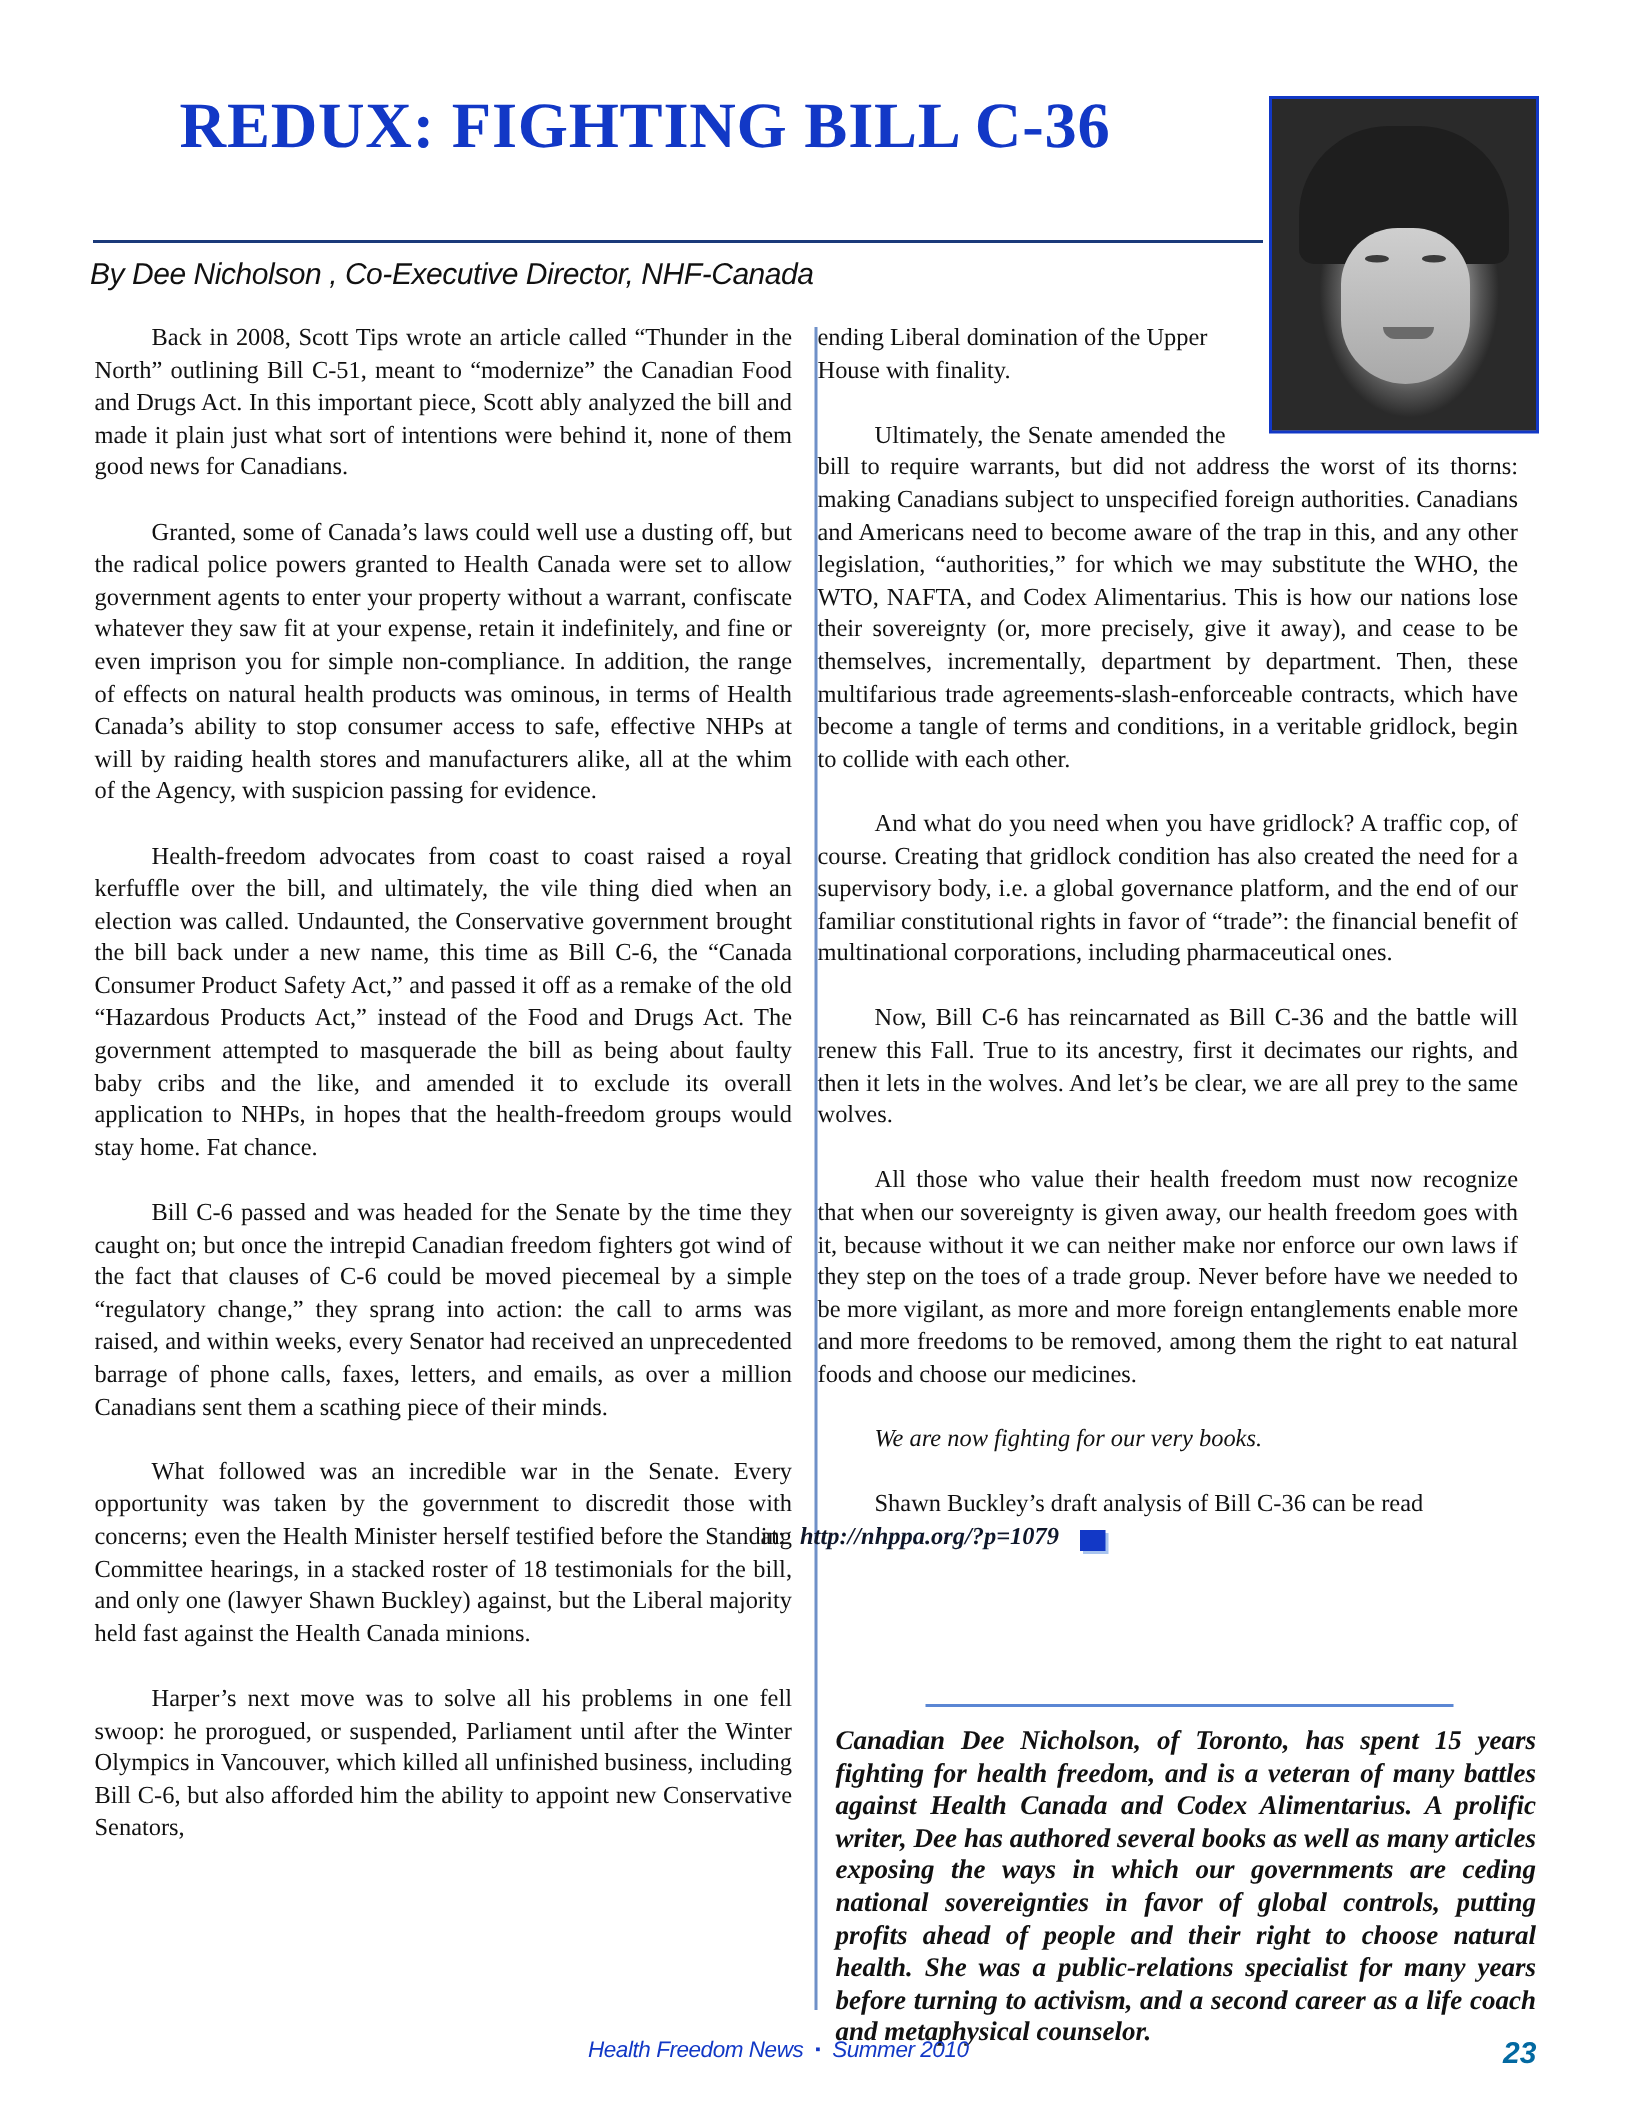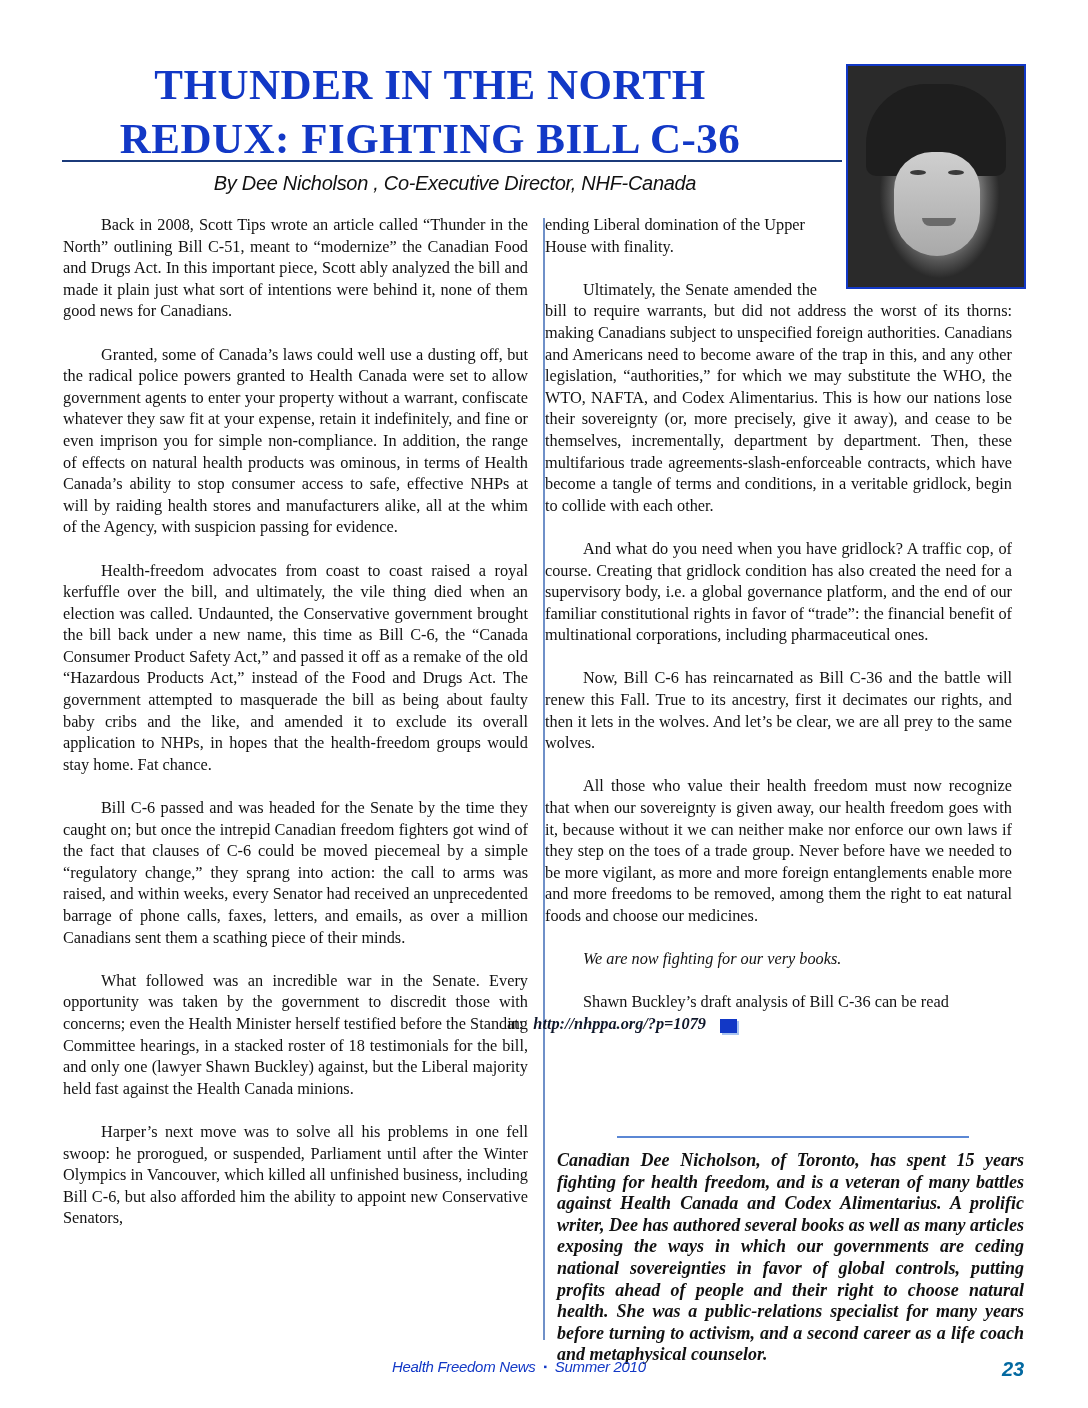--- a/index.html
+++ b/index.html
@@ -1,19 +1,19 @@
 <!DOCTYPE html>
 <html><head>
 <meta charset="utf-8">
 <style>
   html, body { margin: 0; padding: 0; background: #ffffff; }
   body { width: 1088px; height: 1408px; position: relative; overflow: hidden; font-family: "Liberation Serif", "DejaVu Serif", serif; color: #111; }
   .title { position: absolute; left: 100px; top: 58px; width: 660px; text-align: center; font-family: "Liberation Serif", serif; font-weight: bold; font-size: 43px; line-height: 54px; color: #1238c6; letter-spacing: 0.5px; }
   .hr-top { position: absolute; left: 62px; top: 160px; width: 780px; height: 2px; background: #1b3a7a; }
-  .byline { position: absolute; left: 60px; top: 172px; width: 790px; text-align: center; font-family: "Liberation Sans", "DejaVu Sans", sans-serif; font-style: italic; font-size: 20px; color: #111; letter-spacing: -0.3px; }
+  .byline { position: absolute; left: 60px; top: 172px; width: 790px; text-align: left; font-family: "Liberation Sans", "DejaVu Sans", sans-serif; font-style: italic; font-size: 20px; color: #111; letter-spacing: -0.3px; }
   .photo { position: absolute; left: 846px; top: 64px; width: 176px; height: 221px; border: 2px solid #1238c6; background: radial-gradient(ellipse 34% 38% at 52% 58%, #d8d8d8 0%, #b5b5b5 45%, #555 80%, #2a2a2a 100%), linear-gradient(#3a3a3a, #222); overflow: hidden; }
   .photo .hair { position: absolute; left: 18px; top: 18px; width: 140px; height: 92px; border-radius: 60px 60px 10px 10px; background: #1e1e1e; }
   .photo .face { position: absolute; left: 46px; top: 86px; width: 86px; height: 104px; border-radius: 44px 44px 50px 50px; background: linear-gradient(#cfcfcf, #a9a9a9); }
   .photo .eye { position: absolute; top: 104px; width: 16px; height: 5px; border-radius: 50%; background: #3a3a3a; }
   .photo .mouth { position: absolute; left: 74px; top: 152px; width: 34px; height: 8px; border-radius: 0 0 18px 18px; background: #6a6a6a; }
   .col { position: absolute; font-size: 16.3px; line-height: 21.6px; text-align: justify; }
   .col p { margin: 0 0 21.6px 0; text-indent: 38px; }
   .col p.noind { text-indent: 0; }
   .col-left { left: 63px; top: 214px; width: 465px; }
   .col-right { left: 545px; top: 214px; width: 467px; }
@@ -25,21 +25,20 @@
   .bio-rule { position: absolute; left: 617px; top: 1136px; width: 352px; height: 2px; background: #5b87d4; }
   .bio { position: absolute; left: 557px; top: 1150px; width: 467px; font-style: italic; font-weight: bold; font-size: 18px; line-height: 21.6px; text-align: justify; }
   .footer-left { position: absolute; left: 392px; top: 1358px; font-family: "Liberation Sans", "DejaVu Sans", sans-serif; font-style: italic; font-size: 15px; color: #1238c6; letter-spacing: -0.3px; }
   .footer-left .dot { display: inline-block; margin: 0 8px; font-size: 10px; vertical-align: 2px; }
   .footer-page { position: absolute; left: 1002px; top: 1358px; font-family: "Liberation Sans", "DejaVu Sans", sans-serif; font-style: italic; font-weight: bold; font-size: 20px; color: #0369a1; }
 </style>
 </head>
 <body>
 
 <div class="title">
-  <div>THUNDER IN THE NORTH</div>
   <div>REDUX: FIGHTING BILL C-36</div>
 </div>
 
 <div class="photo" title="Portrait of Dee Nicholson">
   <div class="hair"></div>
   <div class="face"></div>
   <div class="eye" style="left:62px"></div>
   <div class="eye" style="left:100px"></div>
   <div class="mouth"></div>
 </div>

